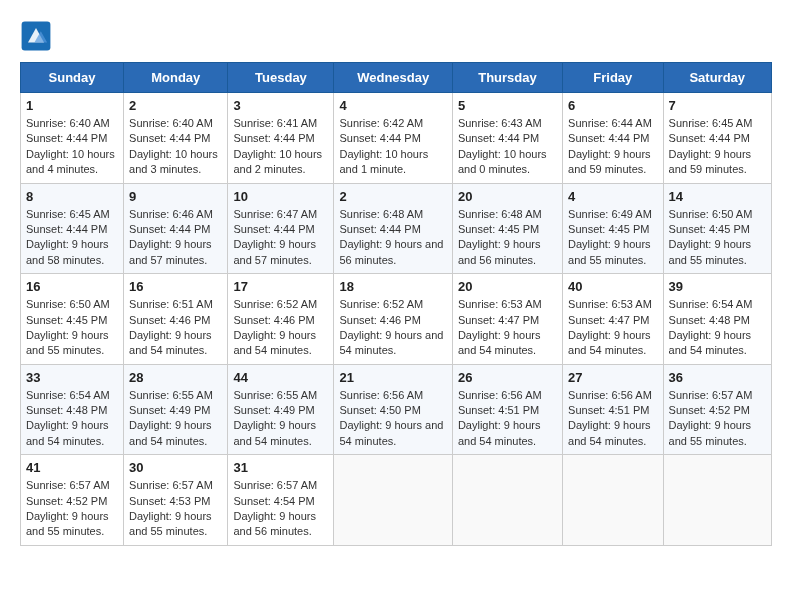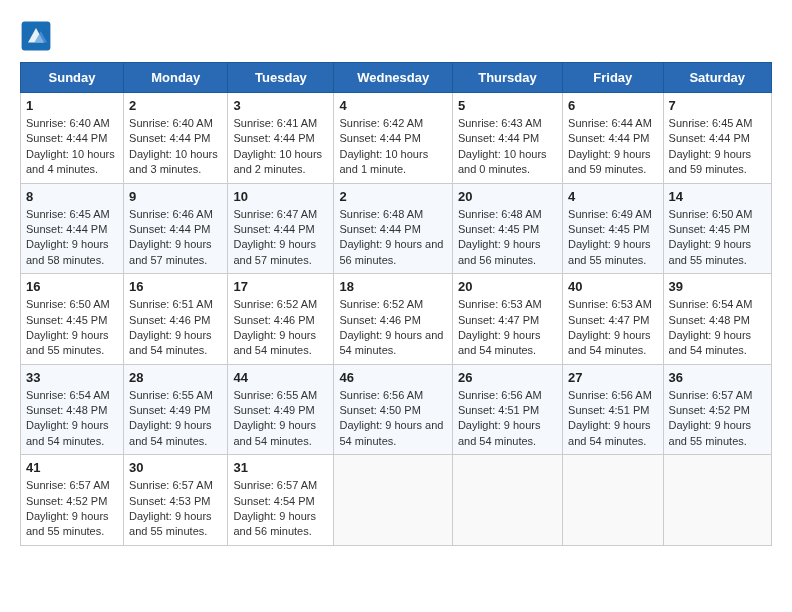--- a/index.html
+++ b/index.html
@@ -312,21 +312,21 @@
       </td>
         <td>
         <span class="day-num">44</span>
         <div class="day-info">
           Sunrise: 6:55 AM<br>
           Sunset: 4:49 PM<br>
           Daylight: 9 hours and 54 minutes.
         </div>
       </td>
         <td>
-        <span class="day-num">46</span>
+        <span class="day-num">21</span>
         <div class="day-info">
           Sunrise: 6:56 AM<br>
           Sunset: 4:50 PM<br>
           Daylight: 9 hours and 54 minutes.
         </div>
       </td>
         <td>
         <span class="day-num">26</span>
         <div class="day-info">
           Sunrise: 6:56 AM<br>

